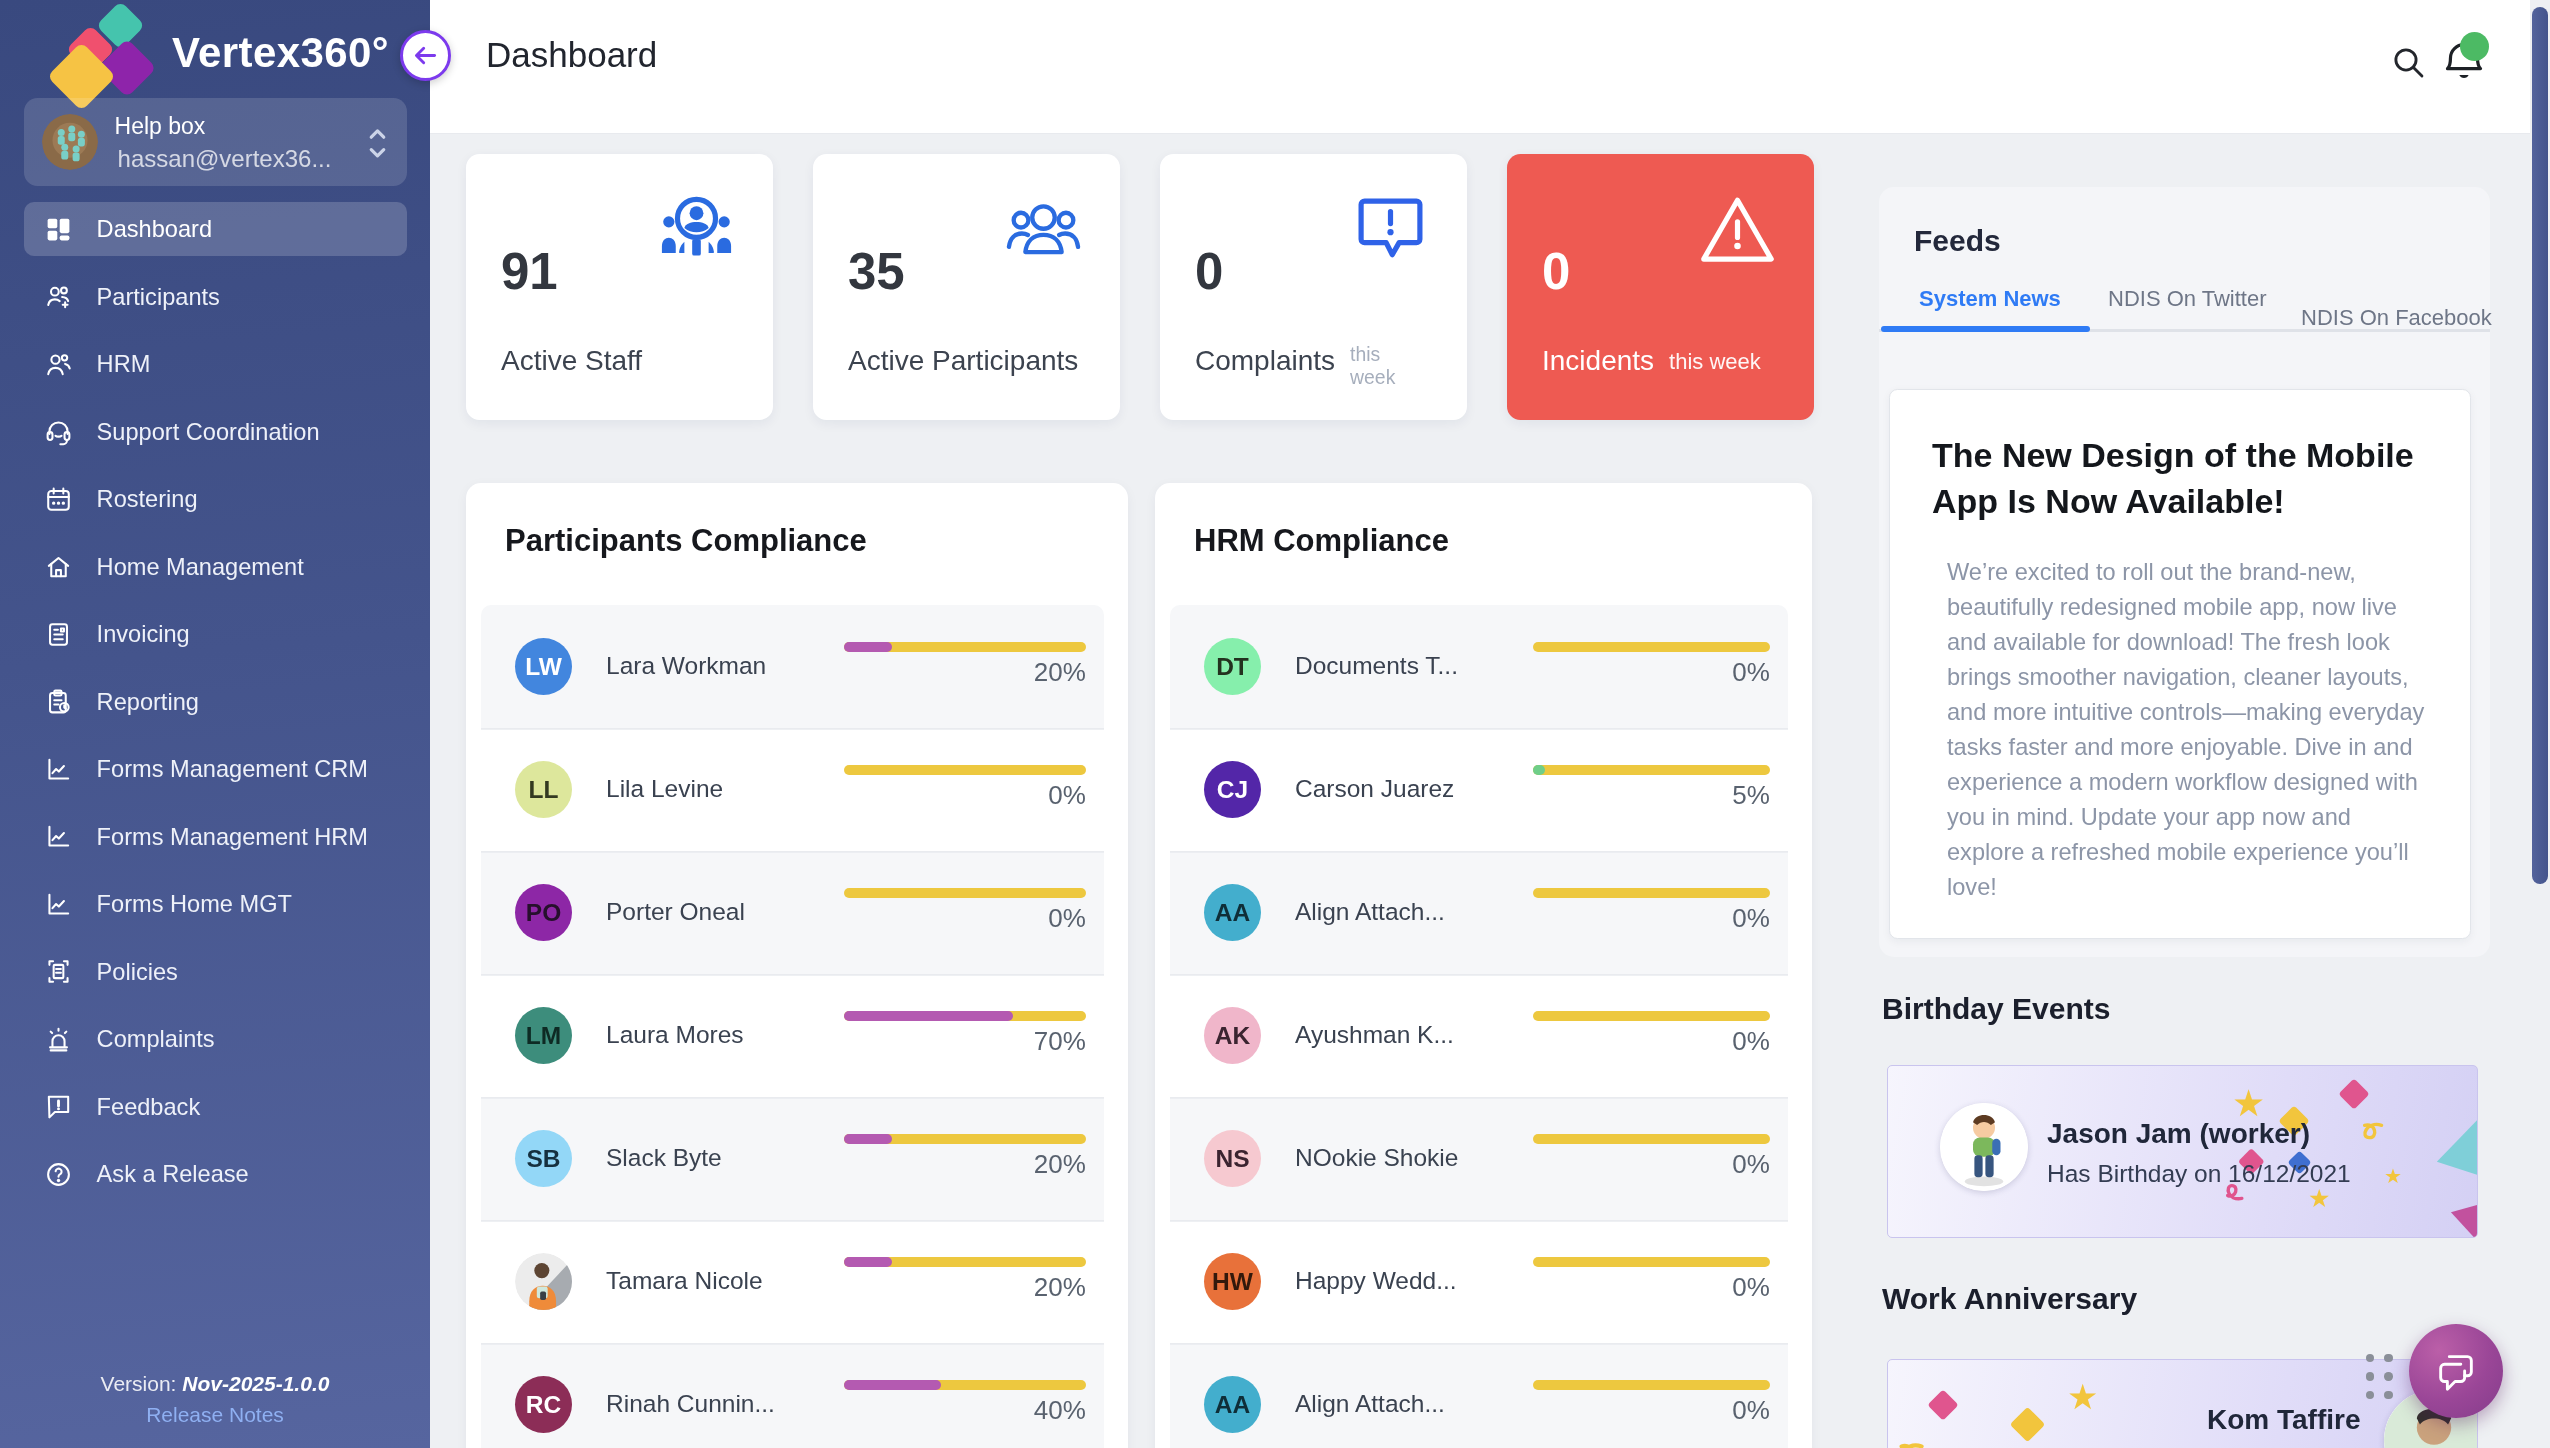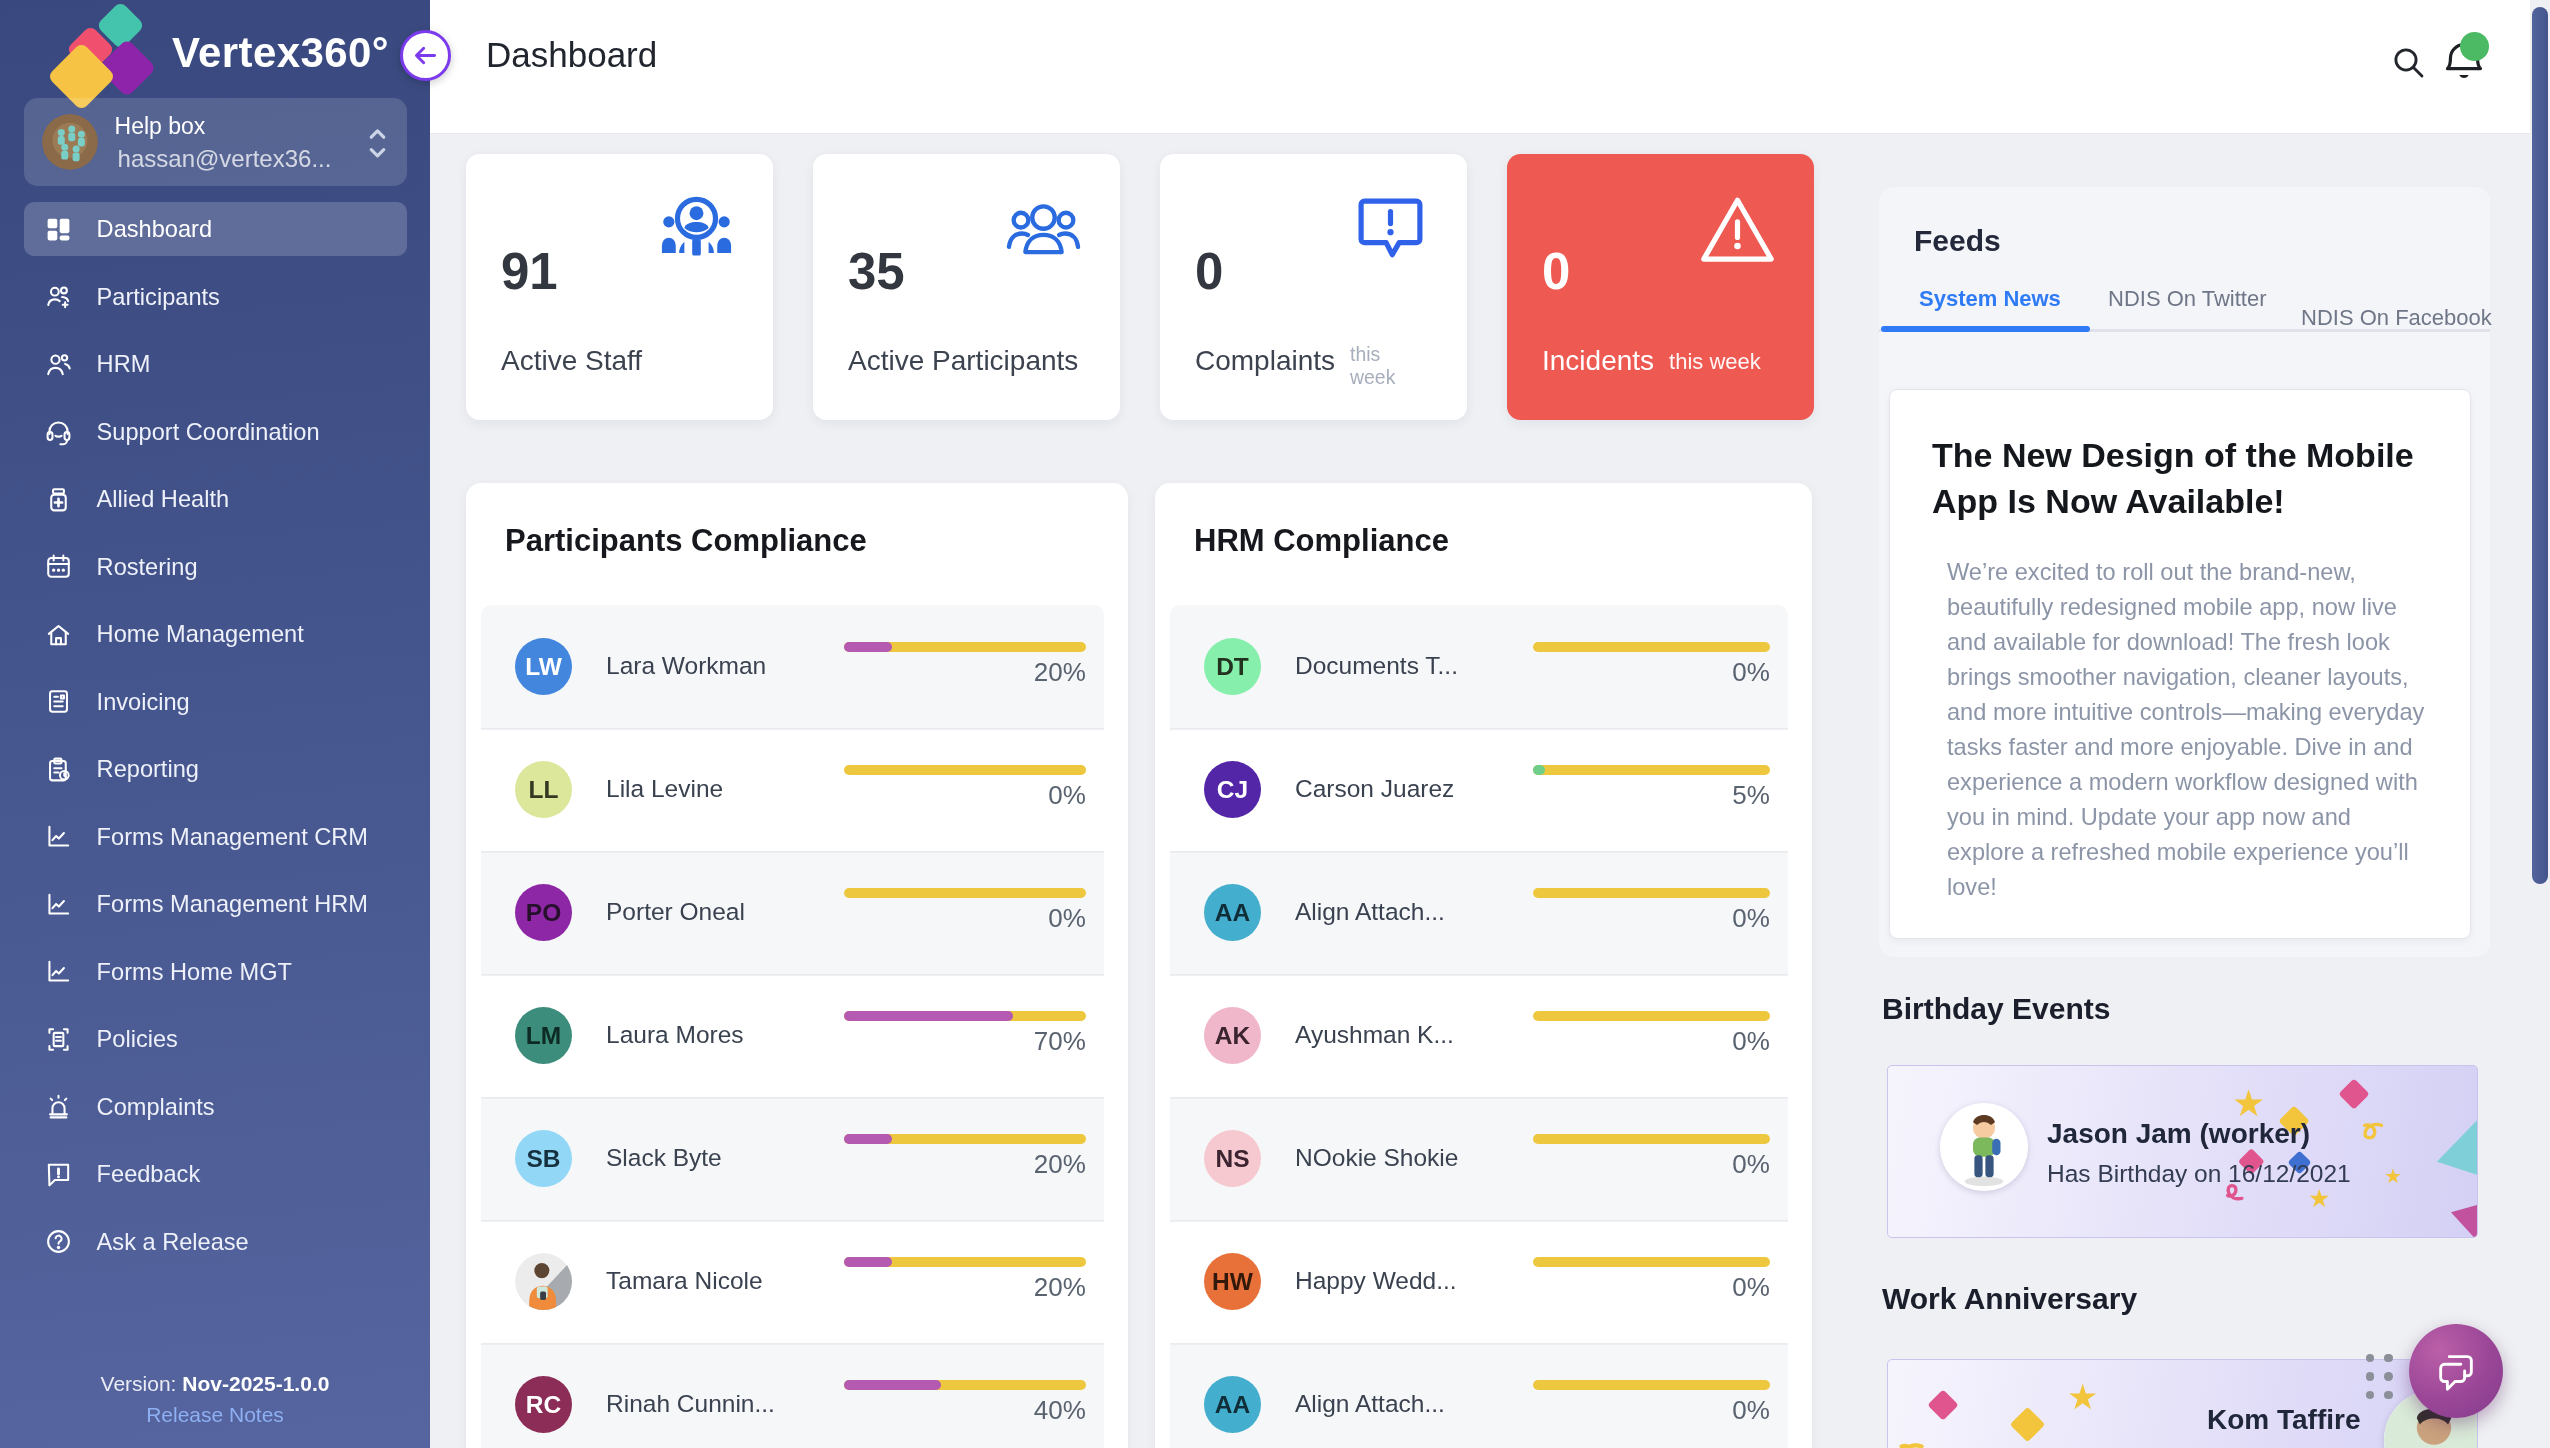--- a/index.html
+++ b/index.html
@@ -22,21 +22,21 @@
   .user-email{position:absolute;left:94px;top:47px;font-size:24px;color:rgba(255,255,255,.75);}
   .user-chevrons{position:absolute;right:17px;top:23.6px;width:25px;height:40px;}
   .nav{position:absolute;left:23.6px;top:202px;width:383px;}
   .nav-item{position:relative;height:54px;margin-bottom:13.5px;border-radius:10px;color:#eef1f9;cursor:pointer;}
   .nav-item.active{background:rgba(255,255,255,.18);color:#fff;}
   .nav-icon{position:absolute;left:20px;top:12.7px;width:29px;height:29px;}
   .nav-icon svg{display:block;width:100%;height:100%;}
   .nav-label{position:absolute;left:73px;top:0;line-height:54px;font-size:23.6px;white-space:nowrap;}
   .version-block{position:absolute;bottom:22px;left:0;width:430px;text-align:center;
     color:rgba(255,255,255,.88);font-size:21px;}
-  .version-block b{color:#fff;}
+  .version-block b{color:#fff;font-style:italic;}
   .release-link{display:block;margin-top:6.7px;color:#8fb0f2;font-size:21px;cursor:pointer;text-decoration:none;}
 
   
   .topbar{position:absolute;left:430px;top:0;right:0;height:133px;background:#fff;
     border-bottom:1.7px solid #e8eaee;z-index:4;}
   .page-title{position:absolute;left:56px;top:35px;font-size:35px;color:#21252e;font-weight:500;margin:0;}
   .search-btn{position:absolute;right:123px;top:44px;width:37px;height:37px;cursor:pointer;}
   .bell-btn{position:absolute;right:64px;top:37px;width:44px;height:49px;cursor:pointer;}
   .bell-badge{position:absolute;right:61px;top:32px;width:29px;height:29px;border-radius:50%;z-index:2;}
 
@@ -201,30 +201,20 @@
           <span class="nav-icon">
             <svg viewBox="0 0 24 24" fill="none" stroke="#fff" stroke-width="1.7" stroke-linecap="round" stroke-linejoin="round">
               <path d="M4.5 14v-2a7.5 7.5 0 0 1 15 0v2"></path>
               <rect x="3" y="12.5" width="4" height="6.5" rx="2"></rect>
               <rect x="17" y="12.5" width="4" height="6.5" rx="2"></rect>
               <path d="M19 19v.5a3 3 0 0 1-3 3h-2.5"></path>
               <path d="M9.5 15.5c.9 1 4.1 1 5 0"></path>
             </svg>
           </span>
           <span class="nav-label">Support Coordination</span>
-        </div>
-        <div class="nav-item">
-          <span class="nav-icon">
-            <svg viewBox="0 0 24 24" fill="none" stroke="#fff" stroke-width="1.7" stroke-linecap="round" stroke-linejoin="round">
-              <rect x="6" y="8" width="12" height="13" rx="2.5"></rect>
-              <rect x="7.5" y="3.5" width="9" height="3.5" rx="1"></rect>
-              <path d="M12 11.5v6M9 14.5h6" stroke-width="2.2"></path>
-            </svg>
-          </span>
-          <span class="nav-label">Allied Health</span>
         </div>
         <div class="nav-item">
           <span class="nav-icon">
             <svg viewBox="0 0 24 24" fill="none" stroke="#fff" stroke-width="1.7" stroke-linecap="round" stroke-linejoin="round">
               <rect x="3.5" y="5" width="17" height="15.5" rx="2.5"></rect>
               <path d="M3.5 10h17M8 3v4M16 3v4"></path>
               <path d="M8 15h.01M12 15h.01M16 15h.01" stroke-width="2.8"></path>
             </svg>
           </span>
           <span class="nav-label">Rostering</span>

